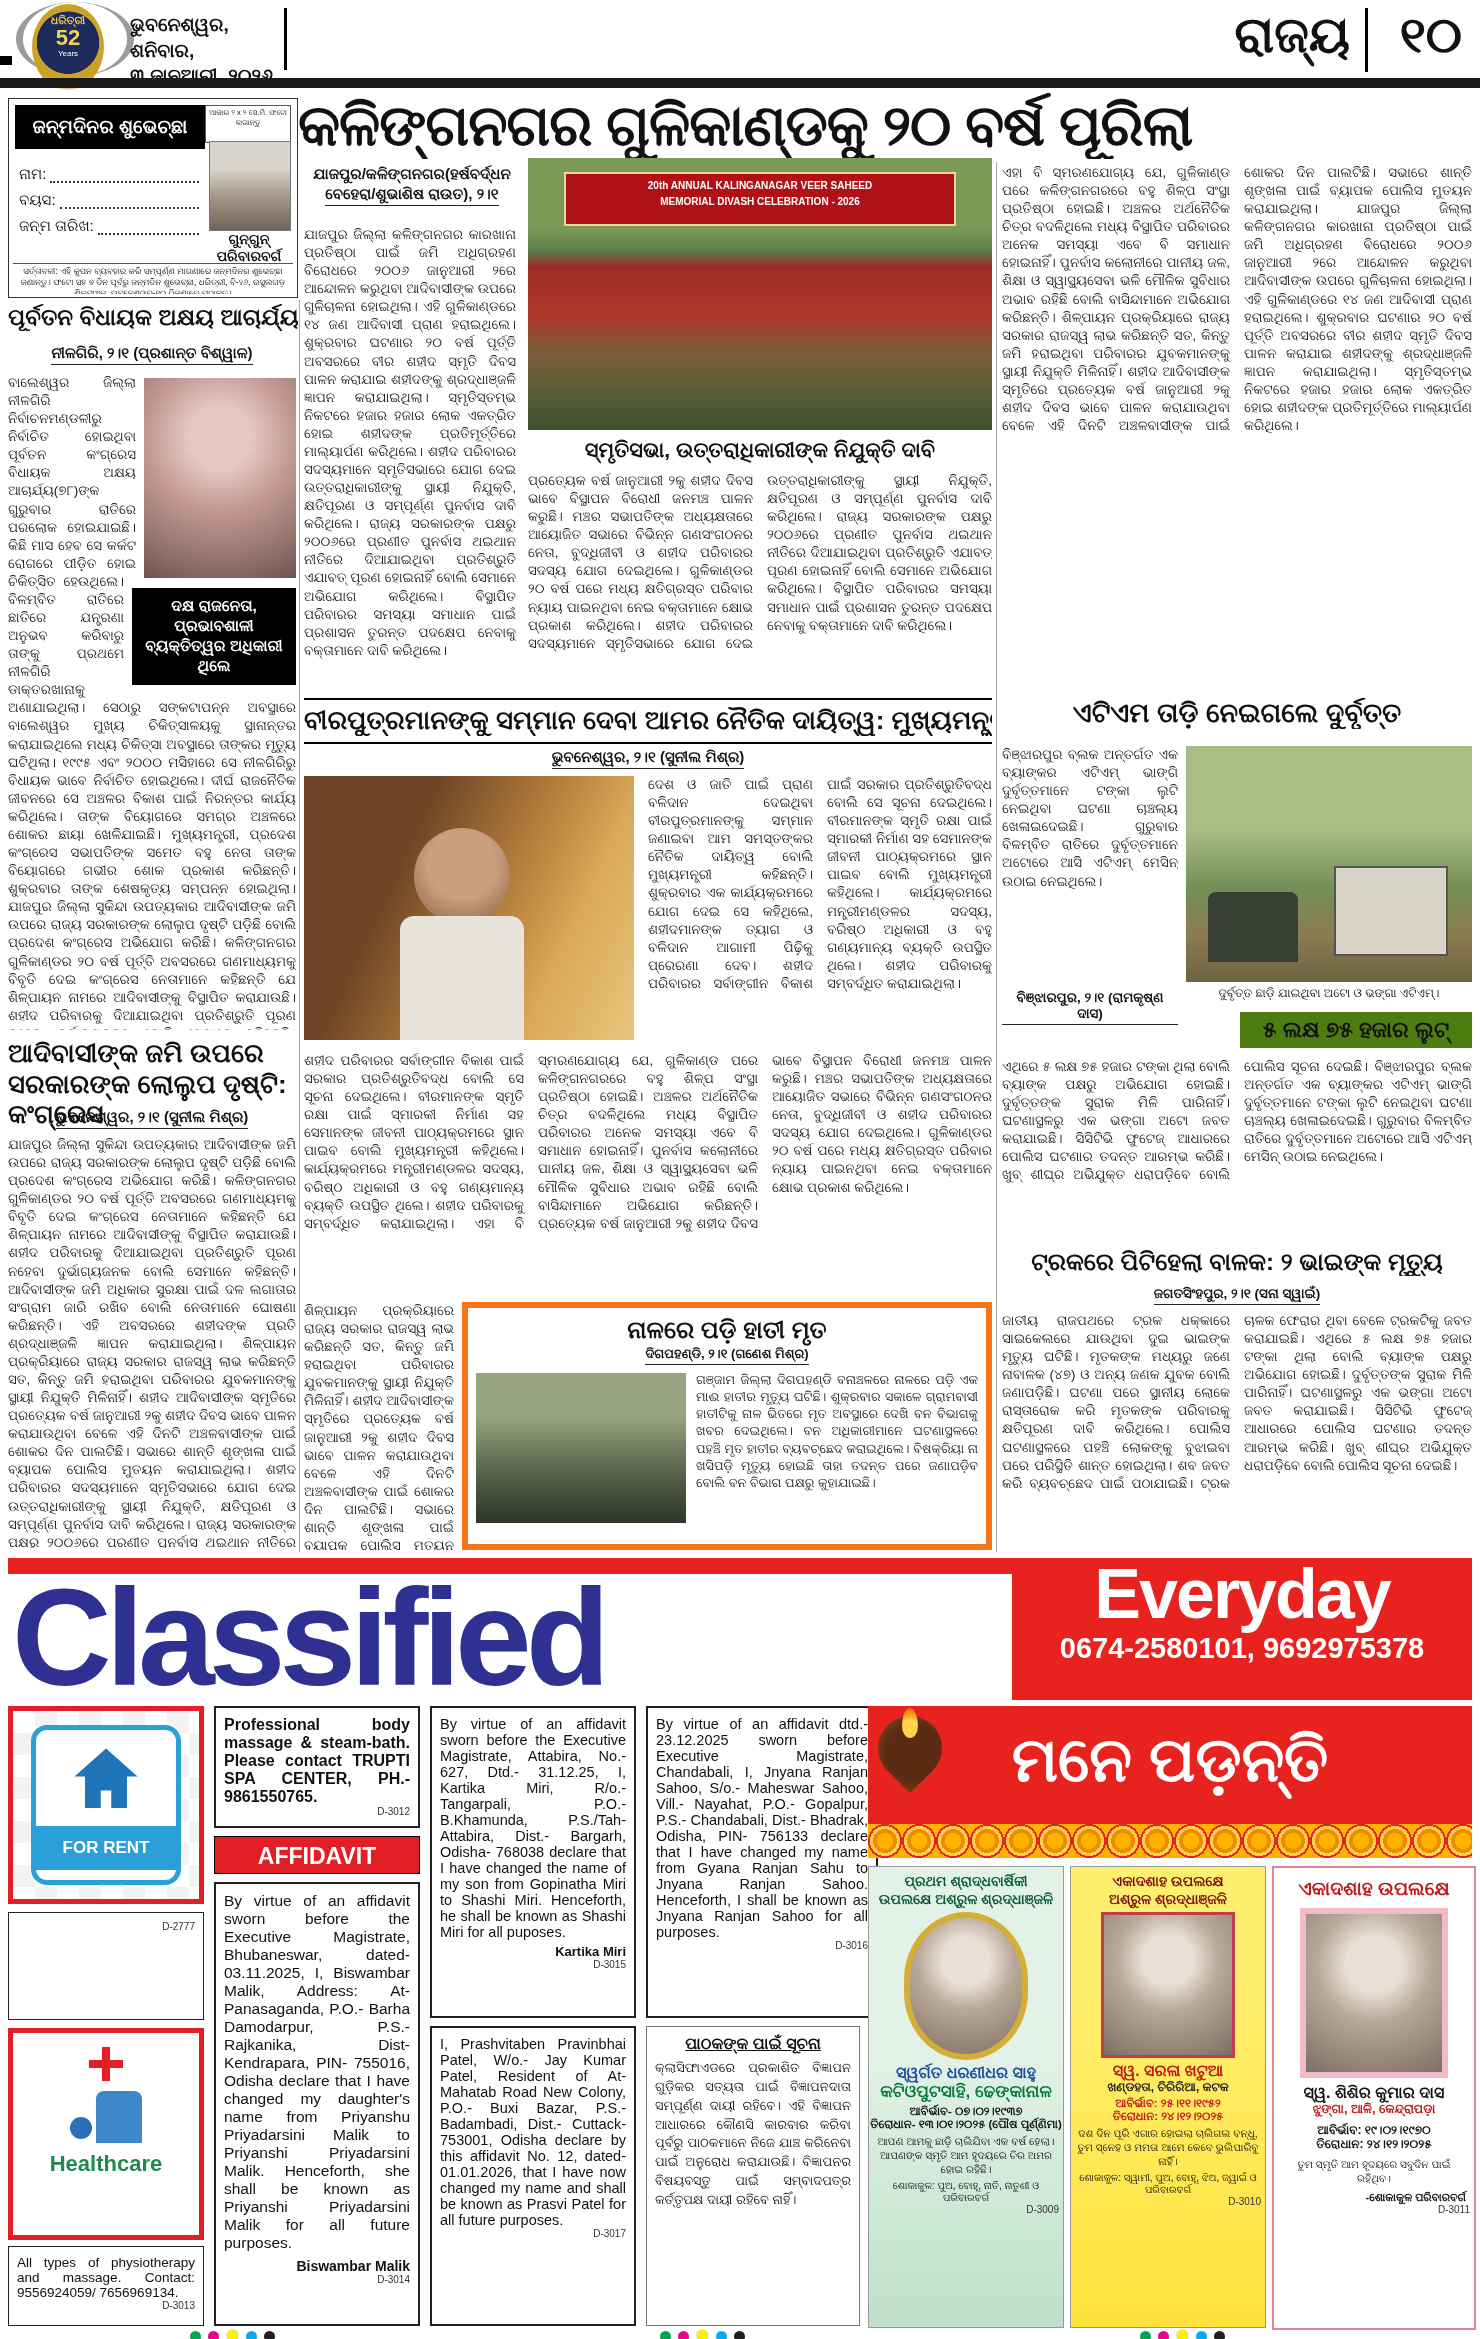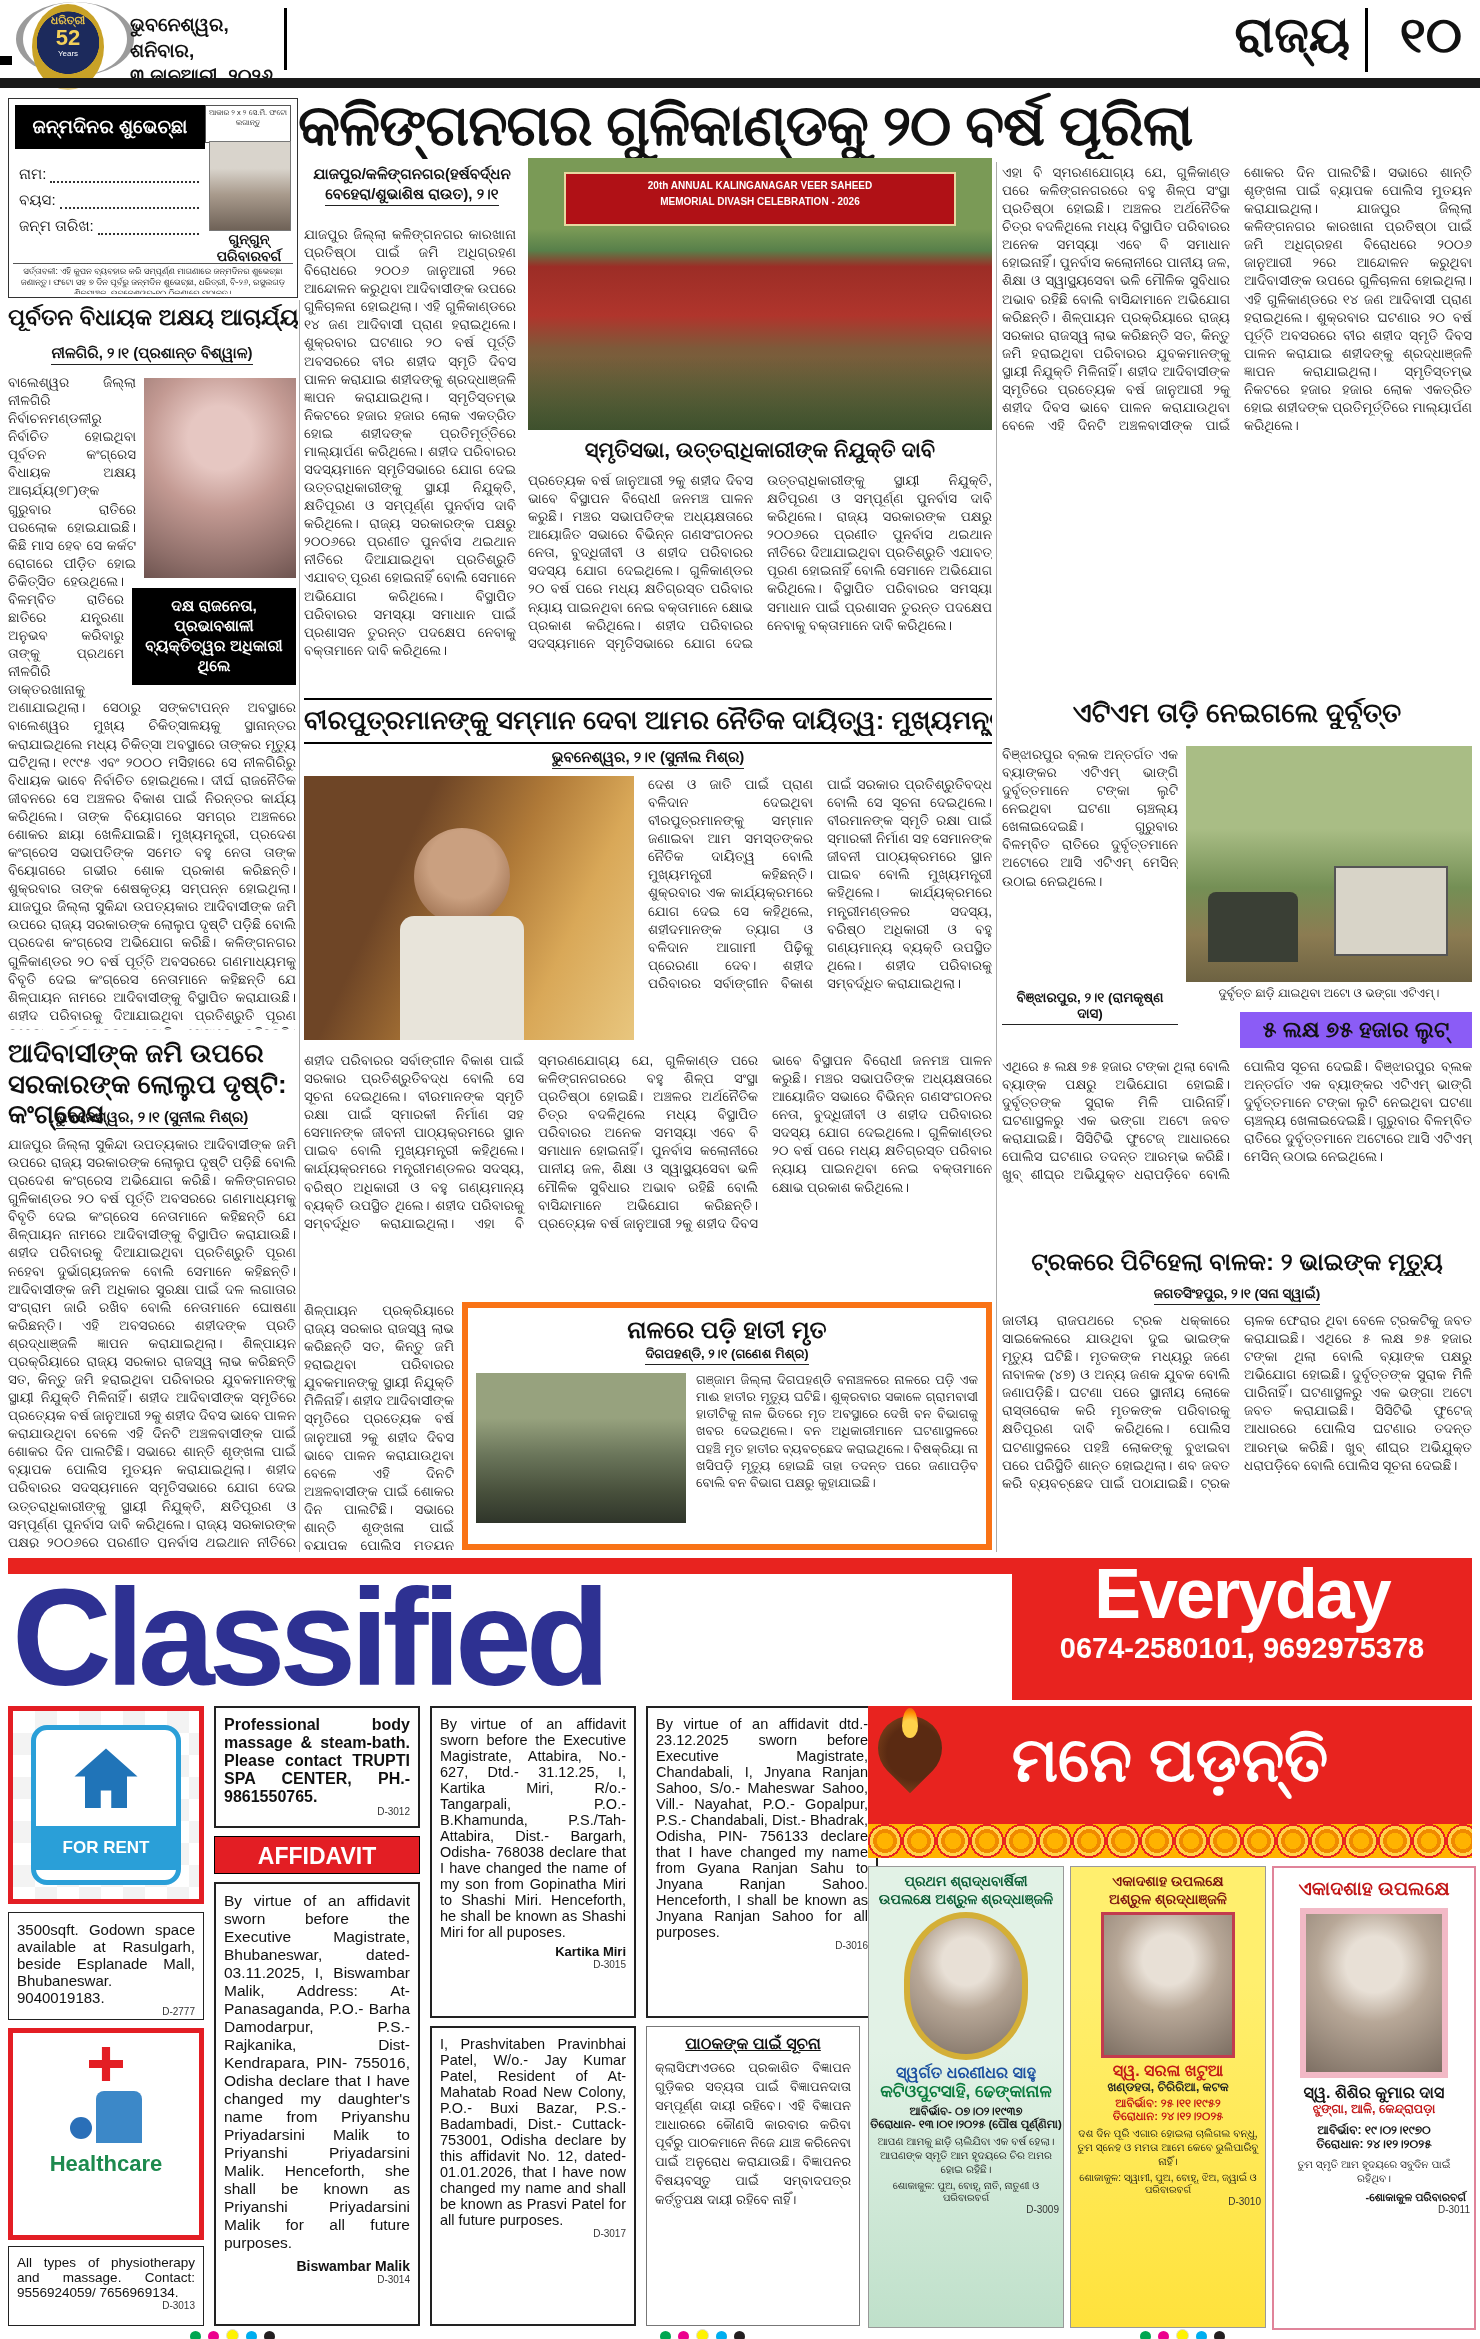--- a/index.html
+++ b/index.html
@@ -150,21 +150,21 @@
   <div class="abs b ctr nowrap" style="left:1002px;top:698px;width:470px;font-size:27px;">ଏଟିଏମ ତାଡ଼ି ନେଇଗଲେ ଦୁର୍ବୃତ୍ତ</div>
   <div class="abs photo" style="left:1186px;top:746px;width:286px;height:236px;background:linear-gradient(180deg,#a9bd85 0 35%,#748f55 60%,#8c7c52 80%,#6d6242 100%);">
     <div style="position:absolute;right:24px;bottom:26px;width:110px;height:86px;background:#d8d4c8;border:2px solid #555;"></div>
     <div style="position:absolute;left:22px;bottom:20px;width:90px;height:70px;background:#3a3f35;border-radius:8px 8px 0 0;"></div>
   </div>
   <div class="abs body-txt" style="left:1002px;top:746px;width:176px;height:236px;">
     <span>ବିଞ୍ଝାରପୁର ବ୍ଲକ ଅନ୍ତର୍ଗତ ଏକ ବ୍ୟାଙ୍କର ଏଟିଏମ୍ ଭାଙ୍ଗି ଦୁର୍ବୃତ୍ତମାନେ ଟଙ୍କା ଲୁଟି ନେଇଥିବା ଘଟଣା ଚାଞ୍ଚଲ୍ୟ ଖେଳାଇଦେଇଛି। ଗୁରୁବାର ବିଳମ୍ବିତ ରାତିରେ ଦୁର୍ବୃତ୍ତମାନେ ଅଟୋରେ ଆସି ଏଟିଏମ୍ ମେସିନ୍ ଉଠାଇ ନେଇଥିଲେ।</span>
   </div>
   <div class="abs ctr" style="left:1186px;top:986px;width:286px;font-size:12px;">ଦୁର୍ବୃତ୍ତ ଛାଡ଼ି ଯାଇଥିବା ଅଟୋ ଓ ଭଙ୍ଗା ଏଟିଏମ୍।</div>
   <div class="abs byline" style="left:1002px;top:990px;width:176px;font-size:13.5px;"><span class="byline-rule">ବିଞ୍ଝାରପୁର, ୨।୧ (ରାମକୃଷ୍ଣ ଦାସ)</span></div>
-  <div class="abs b ctr" style="left:1240px;top:1012px;width:232px;height:36px;background:#8b5cf6;font-size:22px;line-height:36px;">୫ ଲକ୍ଷ ୭୫ ହଜାର ଲୁଟ୍</div>
+  <div class="abs b ctr" style="left:1240px;top:1012px;width:232px;height:36px;background:#4d7c0f;font-size:22px;line-height:36px;">୫ ଲକ୍ଷ ୭୫ ହଜାର ଲୁଟ୍</div>
   <div class="abs body-txt cols2" style="left:1002px;top:1058px;width:470px;height:180px;">
     <span>ଏଥିରେ ୫ ଲକ୍ଷ ୭୫ ହଜାର ଟଙ୍କା ଥିଲା ବୋଲି ବ୍ୟାଙ୍କ ପକ୍ଷରୁ ଅଭିଯୋଗ ହୋଇଛି। ଦୁର୍ବୃତ୍ତଙ୍କ ସୁରାକ ମିଳି ପାରିନାହିଁ। ଘଟଣାସ୍ଥଳରୁ ଏକ ଭଙ୍ଗା ଅଟୋ ଜବତ କରାଯାଇଛି। ସିସିଟିଭି ଫୁଟେଜ୍ ଆଧାରରେ ପୋଲିସ ଘଟଣାର ତଦନ୍ତ ଆରମ୍ଭ କରିଛି। ଖୁବ୍ ଶୀଘ୍ର ଅଭିଯୁକ୍ତ ଧରାପଡ଼ିବେ ବୋଲି ପୋଲିସ ସୂଚନା ଦେଇଛି।</span> <span>ବିଞ୍ଝାରପୁର ବ୍ଲକ ଅନ୍ତର୍ଗତ ଏକ ବ୍ୟାଙ୍କର ଏଟିଏମ୍ ଭାଙ୍ଗି ଦୁର୍ବୃତ୍ତମାନେ ଟଙ୍କା ଲୁଟି ନେଇଥିବା ଘଟଣା ଚାଞ୍ଚଲ୍ୟ ଖେଳାଇଦେଇଛି। ଗୁରୁବାର ବିଳମ୍ବିତ ରାତିରେ ଦୁର୍ବୃତ୍ତମାନେ ଅଟୋରେ ଆସି ଏଟିଏମ୍ ମେସିନ୍ ଉଠାଇ ନେଇଥିଲେ।</span>
   </div>
 
   <div class="abs b ctr nowrap" style="left:1002px;top:1248px;width:470px;font-size:24px;">ଟ୍ରକରେ ପିଟିହେଲା ବାଳକ: ୨ ଭାଇଙ୍କ ମୃତ୍ୟୁ</div>
   <div class="abs byline" style="left:1002px;top:1286px;width:470px;font-size:13.5px;"><span class="byline-rule">ଜଗତସିଂହପୁର, ୨।୧ (ସନା ସ୍ୱାଇଁ)</span></div>
   <div class="abs body-txt cols2" style="left:1002px;top:1312px;width:470px;height:238px;">
     <span>ଜାତୀୟ ରାଜପଥରେ ଟ୍ରକ ଧକ୍କାରେ ସାଇକେଲରେ ଯାଉଥିବା ଦୁଇ ଭାଇଙ୍କ ମୃତ୍ୟୁ ଘଟିଛି। ମୃତକଙ୍କ ମଧ୍ୟରୁ ଜଣେ ନାବାଳକ (୪୭) ଓ ଅନ୍ୟ ଜଣକ ଯୁବକ ବୋଲି ଜଣାପଡ଼ିଛି। ଘଟଣା ପରେ ସ୍ଥାନୀୟ ଲୋକେ ରାସ୍ତାରୋକ କରି ମୃତକଙ୍କ ପରିବାରକୁ କ୍ଷତିପୂରଣ ଦାବି କରିଥିଲେ। ପୋଲିସ ଘଟଣାସ୍ଥଳରେ ପହଞ୍ଚି ଲୋକଙ୍କୁ ବୁଝାଇବା ପରେ ପରିସ୍ଥିତି ଶାନ୍ତ ହୋଇଥିଲା। ଶବ ଜବତ କରି ବ୍ୟବଚ୍ଛେଦ ପାଇଁ ପଠାଯାଇଛି। ଟ୍ରକ ଚାଳକ ଫେରାର ଥିବା ବେଳେ ଟ୍ରକଟିକୁ ଜବତ କରାଯାଇଛି।</span> <span>ଏଥିରେ ୫ ଲକ୍ଷ ୭୫ ହଜାର ଟଙ୍କା ଥିଲା ବୋଲି ବ୍ୟାଙ୍କ ପକ୍ଷରୁ ଅଭିଯୋଗ ହୋଇଛି। ଦୁର୍ବୃତ୍ତଙ୍କ ସୁରାକ ମିଳି ପାରିନାହିଁ। ଘଟଣାସ୍ଥଳରୁ ଏକ ଭଙ୍ଗା ଅଟୋ ଜବତ କରାଯାଇଛି। ସିସିଟିଭି ଫୁଟେଜ୍ ଆଧାରରେ ପୋଲିସ ଘଟଣାର ତଦନ୍ତ ଆରମ୍ଭ କରିଛି। ଖୁବ୍ ଶୀଘ୍ର ଅଭିଯୁକ୍ତ ଧରାପଡ଼ିବେ ବୋଲି ପୋଲିସ ସୂଚନା ଦେଇଛି।</span>
   </div>
 
@@ -179,21 +179,20 @@
 
   <div class="abs" style="left:8px;top:1706px;width:196px;height:198px;border:5px solid #e31e24;box-sizing:border-box;display:flex;align-items:center;justify-content:center;background:repeating-conic-gradient(#f3f3f3 0 25%,#fff 0 50%) 0 0/44px 44px;">
     <div style="width:140px;height:150px;border:5px solid #2a9fd8;border-radius:16px;background:#fff;overflow:hidden;text-align:center;">
       <svg viewBox="0 0 24 24" style="width:84px;height:84px;margin-top:8px;fill:#2074b8;">
           <path d="M12 3l9 8h-3v9h-4.5v-5h-3v5H6v-9H3z"></path>
         </svg>
       <div style="background:#2a9fd8;color:#fff;font-weight:bold;font-size:17px;padding:12px 0;">FOR RENT</div>
     </div>
   </div>
   <div class="abs adbox" style="left:8px;top:1912px;width:196px;height:108px;border-width:1.5px;font-size:15px;box-sizing:border-box;">
-    <div class="just">3500sqft. Godown space available at Rasulgarh, beside Esplanade Mall, Bhubaneswar. 9040019183.</div>
     <div class="ad-id">D-2777</div>
   </div>
   <div class="abs" style="left:8px;top:2028px;width:196px;height:212px;border:5px solid #e31e24;box-sizing:border-box;background:#fff;text-align:center;overflow:hidden;">
     <div style="margin-top:14px;">
       <span style="display:inline-block;width:34px;height:34px;background:#e31e24;clip-path:polygon(38% 0,62% 0,62% 38%,100% 38%,100% 62%,62% 62%,62% 100%,38% 100%,38% 62%,0 62%,0 38%,38% 38%);"></span>
     </div>
     <div style="margin-top:6px;">
       <span style="display:inline-block;width:22px;height:22px;border-radius:50%;background:#2a6fb8;"></span>
       <span style="display:inline-block;width:46px;height:52px;border-radius:8px 8px 0 0;background:#3c88c8;vertical-align:bottom;"></span>
     </div>

